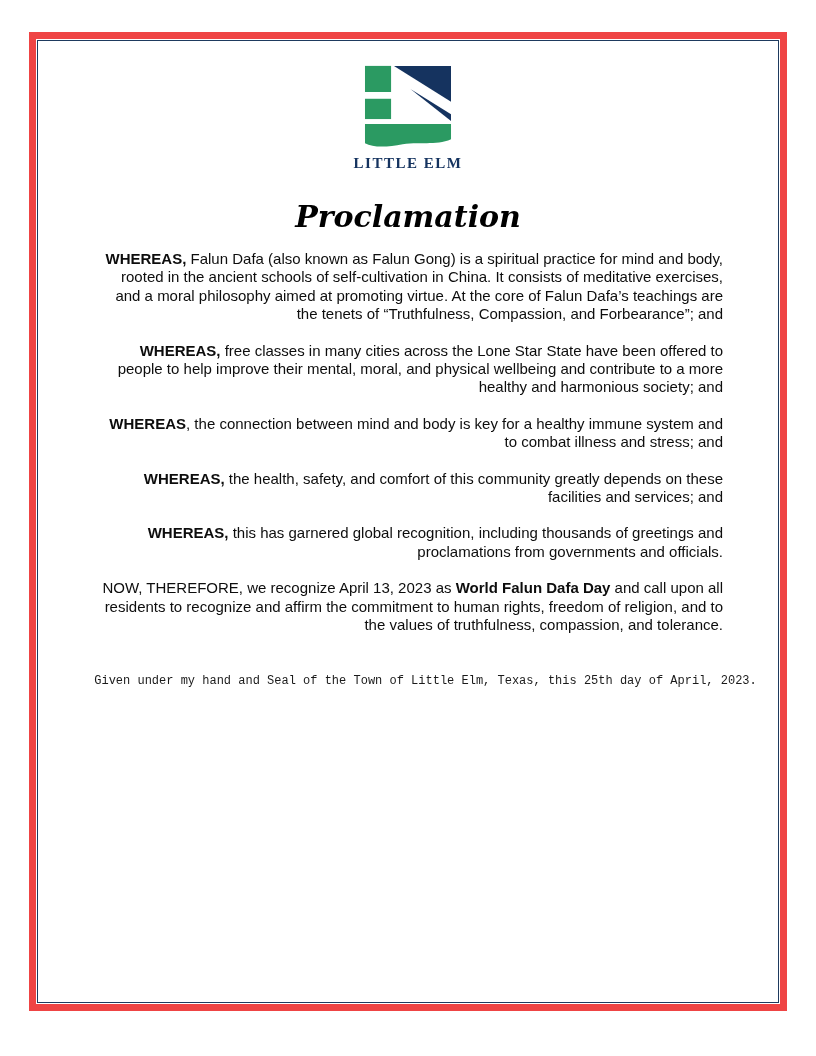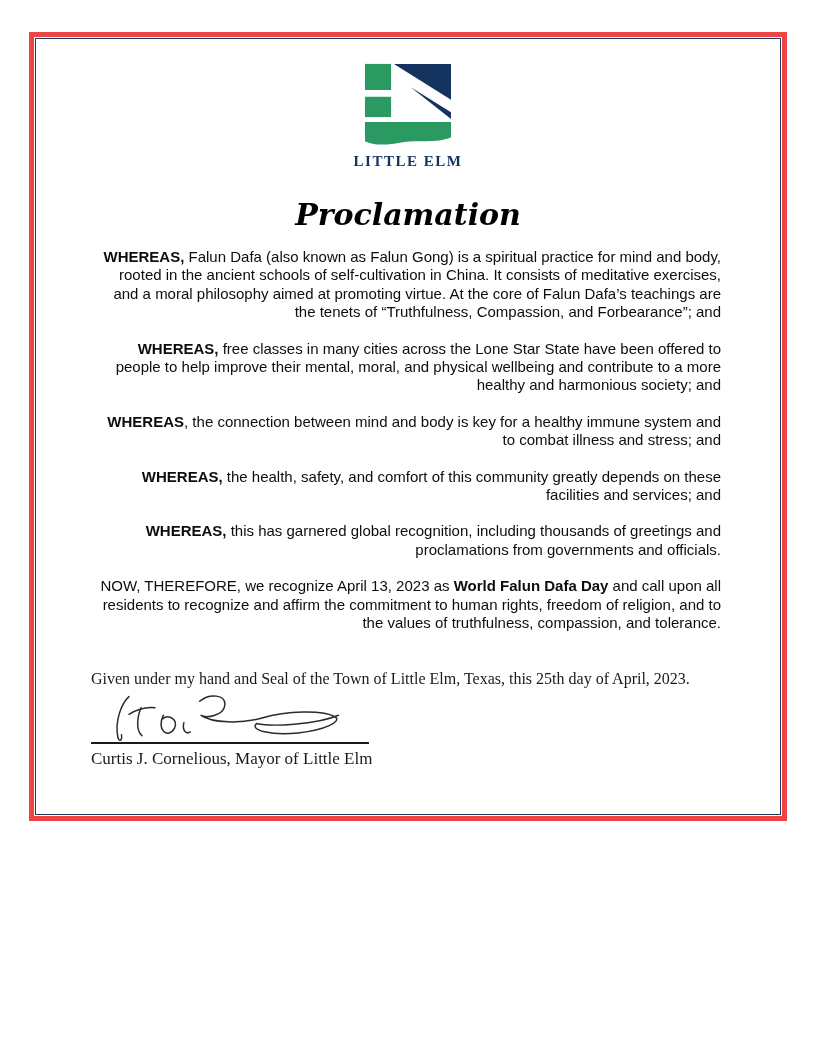--- a/index.html
+++ b/index.html
@@ -16,23 +16,23 @@
     width: 816px;
     height: 1056px;
     background: #ffffff;
     overflow: hidden;
   }
   .frame {
     position: absolute;
     left: 29px;
     top: 32px;
     width: 758px;
-    height: 789px;
+    height: 979px;
     box-sizing: border-box;
-    border: 5px solid #ef4444;
+    border: 7px solid #ef4444;
   }
   .frame-inner {
     position: absolute;
     top: 1px; left: 1px; right: 1px; bottom: 1px;
     border: 1px solid #1E3A5E;
   }
   .content {
     position: absolute;
     top: 0; left: 0; right: 0; bottom: 0;
     overflow: hidden;
@@ -72,24 +72,25 @@
     text-align: right;
   }
   .doc-body p.para {
     margin: 0 0 18px 0;
   }
   .doc-body .b {
     font-weight: bold;
   }
   .closing {
     margin: 36px 20px 0 55px;
-    font-family: Liberation Serif, serif;
-    font-size: 16px;
+    font-family: Liberation Mono, monospace;
+    font-size: 12px;
     line-height: 20px;
     color: #1a1a1a;
+    text-align: center;
   }
   .sig-block {
     margin: 2px 0 0 55px;
     width: 280px;
   }
   .sig-scribble {
     display: block;
     margin: 0 0 -3px 10px;
   }
   .sig-line {
@@ -131,31 +132,17 @@
             <p class="para"><span class="b">WHEREAS,</span><span> Falun Dafa (also known as Falun Gong) is a spiritual practice for mind and body, rooted in the ancient schools of self-cultivation in China. It consists of meditative exercises, and a moral philosophy aimed at promoting virtue. At the core of Falun Dafa’s teachings are the tenets of “Truthfulness, Compassion, and Forbearance”; and</span></p>
             <p class="para"><span class="b">WHEREAS,</span><span> free classes in many cities across the Lone Star State have been offered to people to help improve their mental, moral, and physical wellbeing and contribute to a more healthy and harmonious society; and</span></p>
             <p class="para"><span class="b">WHEREAS</span><span>, the connection between mind and body is key for a healthy immune system and to combat illness and stress; and</span></p>
             <p class="para"><span class="b">WHEREAS,</span><span> the health, safety, and comfort of this community greatly depends on these facilities and services; and</span></p>
             <p class="para"><span class="b">WHEREAS,</span><span> this has garnered global recognition, including thousands of greetings and proclamations from governments and officials.</span></p>
             <p class="para"><span>NOW, THEREFORE, we recognize April 13, 2023 as </span><span class="b">World Falun Dafa Day</span><span> and call upon all residents to recognize and affirm the commitment to human rights, freedom of religion, and to the values of truthfulness, compassion, and tolerance.</span></p>
           </div>
 
         <div class="closing">Given under my hand and Seal of the Town of Little Elm, Texas, this 25th day of April, 2023.</div>
 
-        <div class="sig-block">
-          <svg class="sig-scribble" width="270" height="54" viewBox="0 0 290 58" xmlns="http://www.w3.org/2000/svg">
-            <g fill="none" stroke="#2a2a2a" stroke-width="1.6" stroke-linecap="round">
-              <path d="M30,6 C21,14 15,34 18,49 C19,55 23,54 22,47"></path>
-              <path d="M43,18 C38,30 38,43 44,48"></path>
-              <path d="M30,25 C40,19 50,17 58,18"></path>
-              <path d="M67,26 C59,42 72,52 79,40 C83,31 73,24 66,30"></path>
-              <path d="M89,34 C87,42 91,47 96,44"></path>
-              <path d="M106,11 C117,2 134,4 133,15 C132,26 114,30 107,26 C119,35 152,35 173,29 C199,21 239,20 252,28 C258,33 241,42 212,45 C183,48 159,42 167,35 C186,39 234,35 255,26"></path>
-            </g>
-          </svg>
-          <hr class="sig-line">
-          <div class="sig-name">Curtis J. Cornelious, Mayor of Little Elm</div>
-        </div>
 
       </div>
     </div>
   </div>
 </div>
 
 </body></html>

